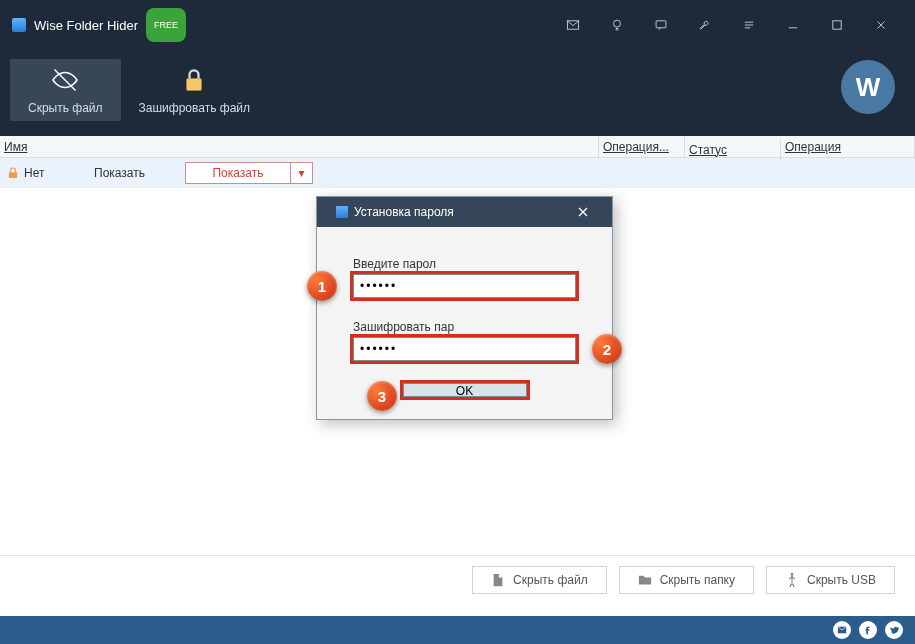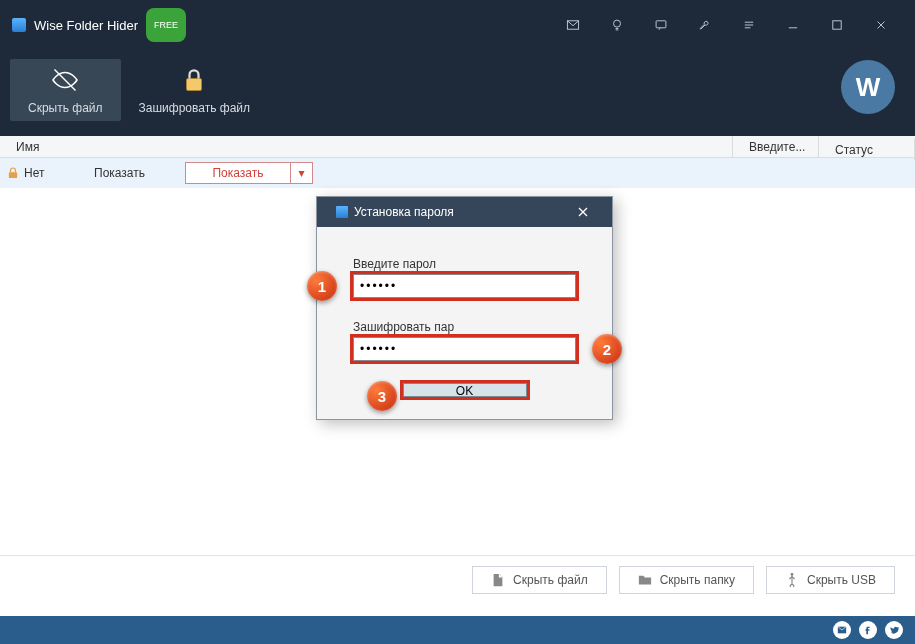--- a/index.html
+++ b/index.html
@@ -16,21 +16,21 @@
 
 
 .toolbar { background: #1e2a3a; height: 86px; display: flex; align-items: center; padding: 0 10px 6px 10px; position: relative; }
 .tool { display:flex; flex-direction:column; align-items:center; justify-content:center; color:#d6dce4; font-size:12px; padding: 6px 18px; cursor: pointer; border-radius: 2px; }
 .tool.active { background: #384756; }
 .tool svg { width: 30px; height: 30px; margin-bottom:6px; }
 .brand-w { position:absolute; right:20px; top:10px; width:54px; height:54px; border-radius:50%; background:#4a7aa3; display:flex; align-items:center; justify-content:center; color:#fff; font-weight:bold; font-size:26px; }
 
 
 .cols { display:flex; background:#f4f6f8; border-bottom:1px solid #d8dde2; font-size:12px; color:#333; height:22px; align-items:center; }
-.cols .col { border-right:1px solid #d8dde2; padding: 0 16px; height:100%; display:flex; align-items:center; }
+.cols .col { border-right:1px solid #d8dde2; padding: 0 4px; height:100%; display:flex; align-items:center;text-decoration:underline; }
 .c-name { flex:1; }
 .c-lock { width:86px; }
 .c-status { width:96px;margin-top:6px; }
 .c-op { width:134px; }
 
 
 .row { display:flex; align-items:center; height:30px; background:#eaf3fb; font-size:12px; color:#333; border-bottom:1px solid #ecf0f3; }
 .row .cell { padding: 0 8px; display:flex; align-items:center; height:100%; }
 .row .folder-icon { width:16px; height:12px; background:#f3c96b; border-radius:1px; margin-right:8px; box-shadow: inset 0 2px 0 #e6b84e; }
 .row .c-lock-cell { width:86px;align-items:center; }
@@ -132,22 +132,23 @@
         <rect x="10" y="18" width="20" height="16" rx="2"></rect>
         <path d="M14 18v-5a6 6 0 0 1 12 0v5" fill="none" stroke="#ddd" stroke-width="3"></path>
       </svg>
     <span>Зашифровать файл</span>
   </div>
   <div class="brand-w">W</div>
 </div>
 
 <div class="cols">
   <div class="col c-name">Имя</div>
-  <div class="col c-lock">Введите...</div>
+  <div class="col c-lock">Операция...</div>
   <div class="col c-status">Статус</div>
+  <div class="col c-op">Операция</div>
 </div>
 
 <div class="row">
   <div class="cell c-lock-cell">
     <svg class="lockmini" viewBox="0 0 12 14" fill="#e6a04a">
         <rect x="1" y="6" width="10" height="7" rx="1"></rect>
         <path d="M3 6V4a3 3 0 0 1 6 0v2" fill="none" stroke="#e6a04a" stroke-width="1.4"></path>
       </svg>
     <span>Нет</span>
   </div>

